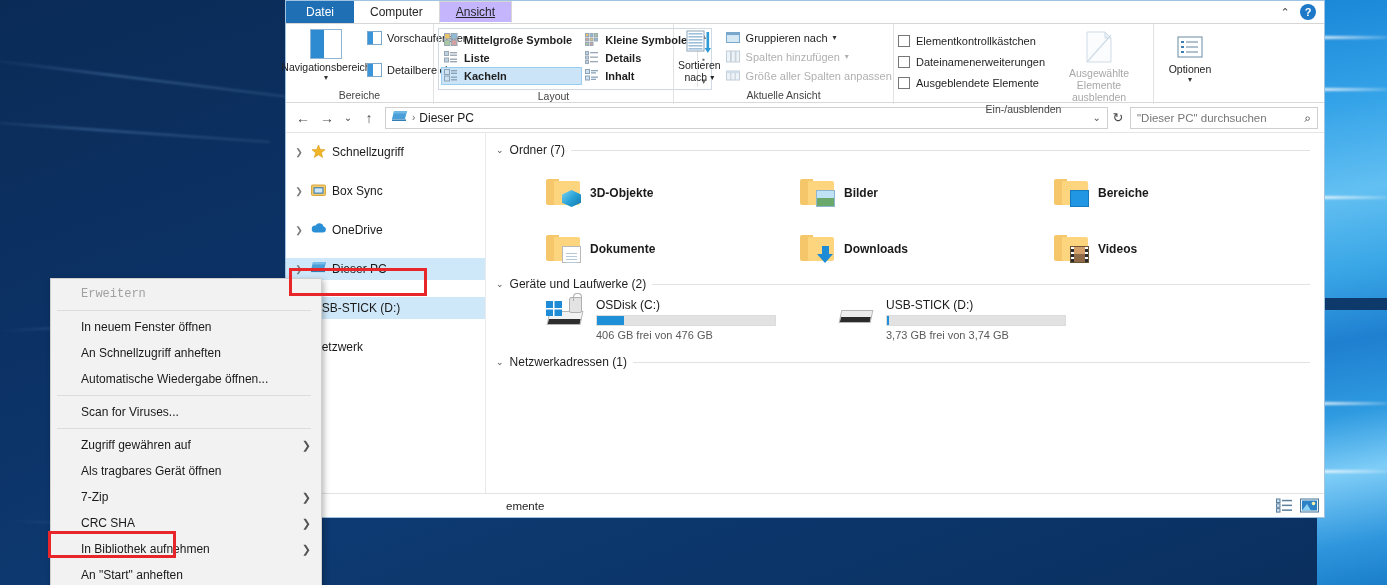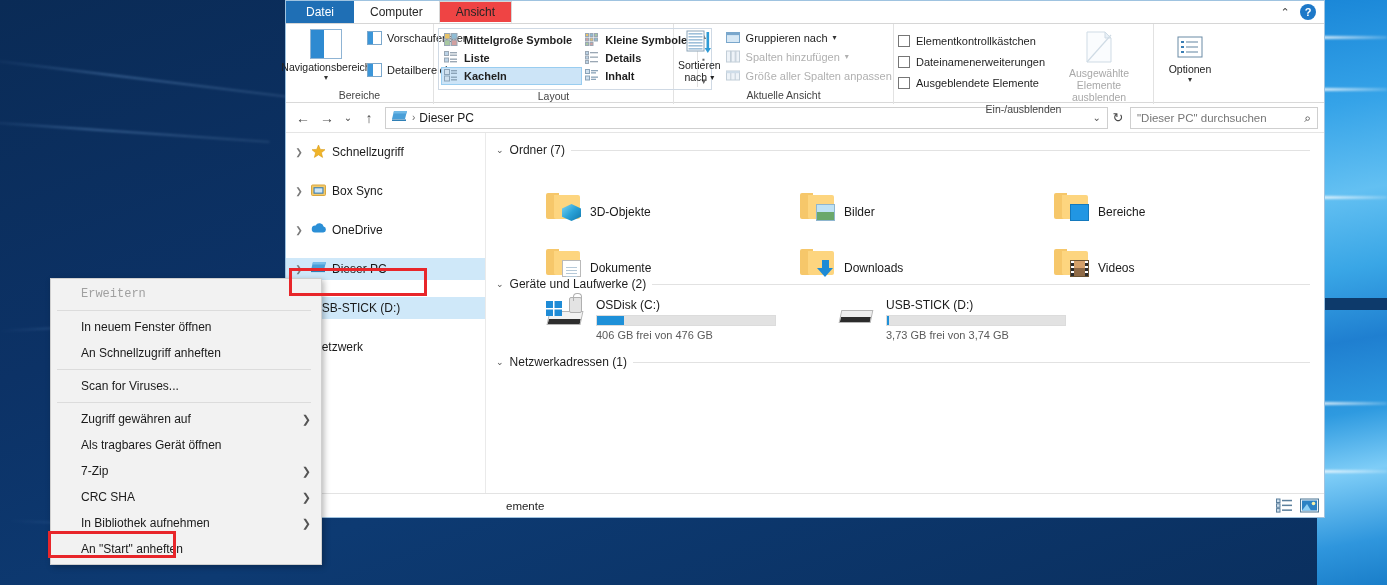--- a/index.html
+++ b/index.html
@@ -75,24 +75,24 @@
     color: #262626;
     cursor: default;
   }
   .tab.file {
     background: #1f6fb5;
     color: #fff;
     padding: 0 20px;
     height: 22px;
   }
   .tab.active {
-    background: #ef4444;
+    background: #c4b5fd;
     border: 1px solid #d6d6d6;
     border-bottom: 1px solid #fff;
-    position: relative; z-index: 2;
+    position: relative; z-index: 2; text-decoration: underline;
   }
   .tabstrip-right {
     margin-left: auto;
     display: flex; align-items: center; gap: 8px;
     padding-right: 8px; height: 22px;
   }
   .chev-collapse {
     width: 14px; height: 14px;
     color: #444; font-size: 11px;
     display: flex; align-items: center; justify-content: center;
@@ -251,22 +251,23 @@
   .grouphdr {
     display: flex; align-items: center; gap: 6px;
     font-size: 12px; color: #1f1f1f; margin: 2px 0 6px 0;
   }
   .grouphdr .gchev { font-size: 9px; color: #555; }
   .grouphdr .gline { flex: 1; height: 1px; background: #e2e2e2; margin-right: 14px; }
 
   .tiles { display: flex; flex-wrap: wrap; }
   .tile {
     width: 254px; height: 56px;
-    display: flex; align-items: flex-end; gap: 10px;
+    display: flex; align-items: center; gap: 10px;
     padding-left: 50px;
+    font-weight: bold;
   }
   .tile .tlabel { font-size: 12px; color: #1a1a1a; padding-top: 3px; }
 
   .drive-tile {
     width: 290px; height: 56px;
     display: flex; align-items: flex-start; gap: 10px;
     padding-left: 50px;
   }
   .drive-meta { padding-top: 1px; }
   .drive-name { font-size: 12px; color: #1a1a1a; margin-bottom: 3px; }
@@ -909,20 +910,23 @@
       <span>Erweitern</span>
     </div>
     <div class="msep"></div>
 
     <div class="mi">
       <span>In neuem Fenster öffnen</span>
     </div>
     <div class="mi">
       <span>An Schnellzugriff anheften</span>
     </div>
+    <div class="mi">
+      <span>Automatische Wiedergabe öffnen...</span>
+    </div>
     <div class="msep"></div>
 
     <div class="mi">
       <span>Scan for Viruses...</span>
     </div>
     <div class="msep"></div>
 
     <div class="mi">
       <span>Zugriff gewähren auf</span>
       <span class="arrow">❯</span>

